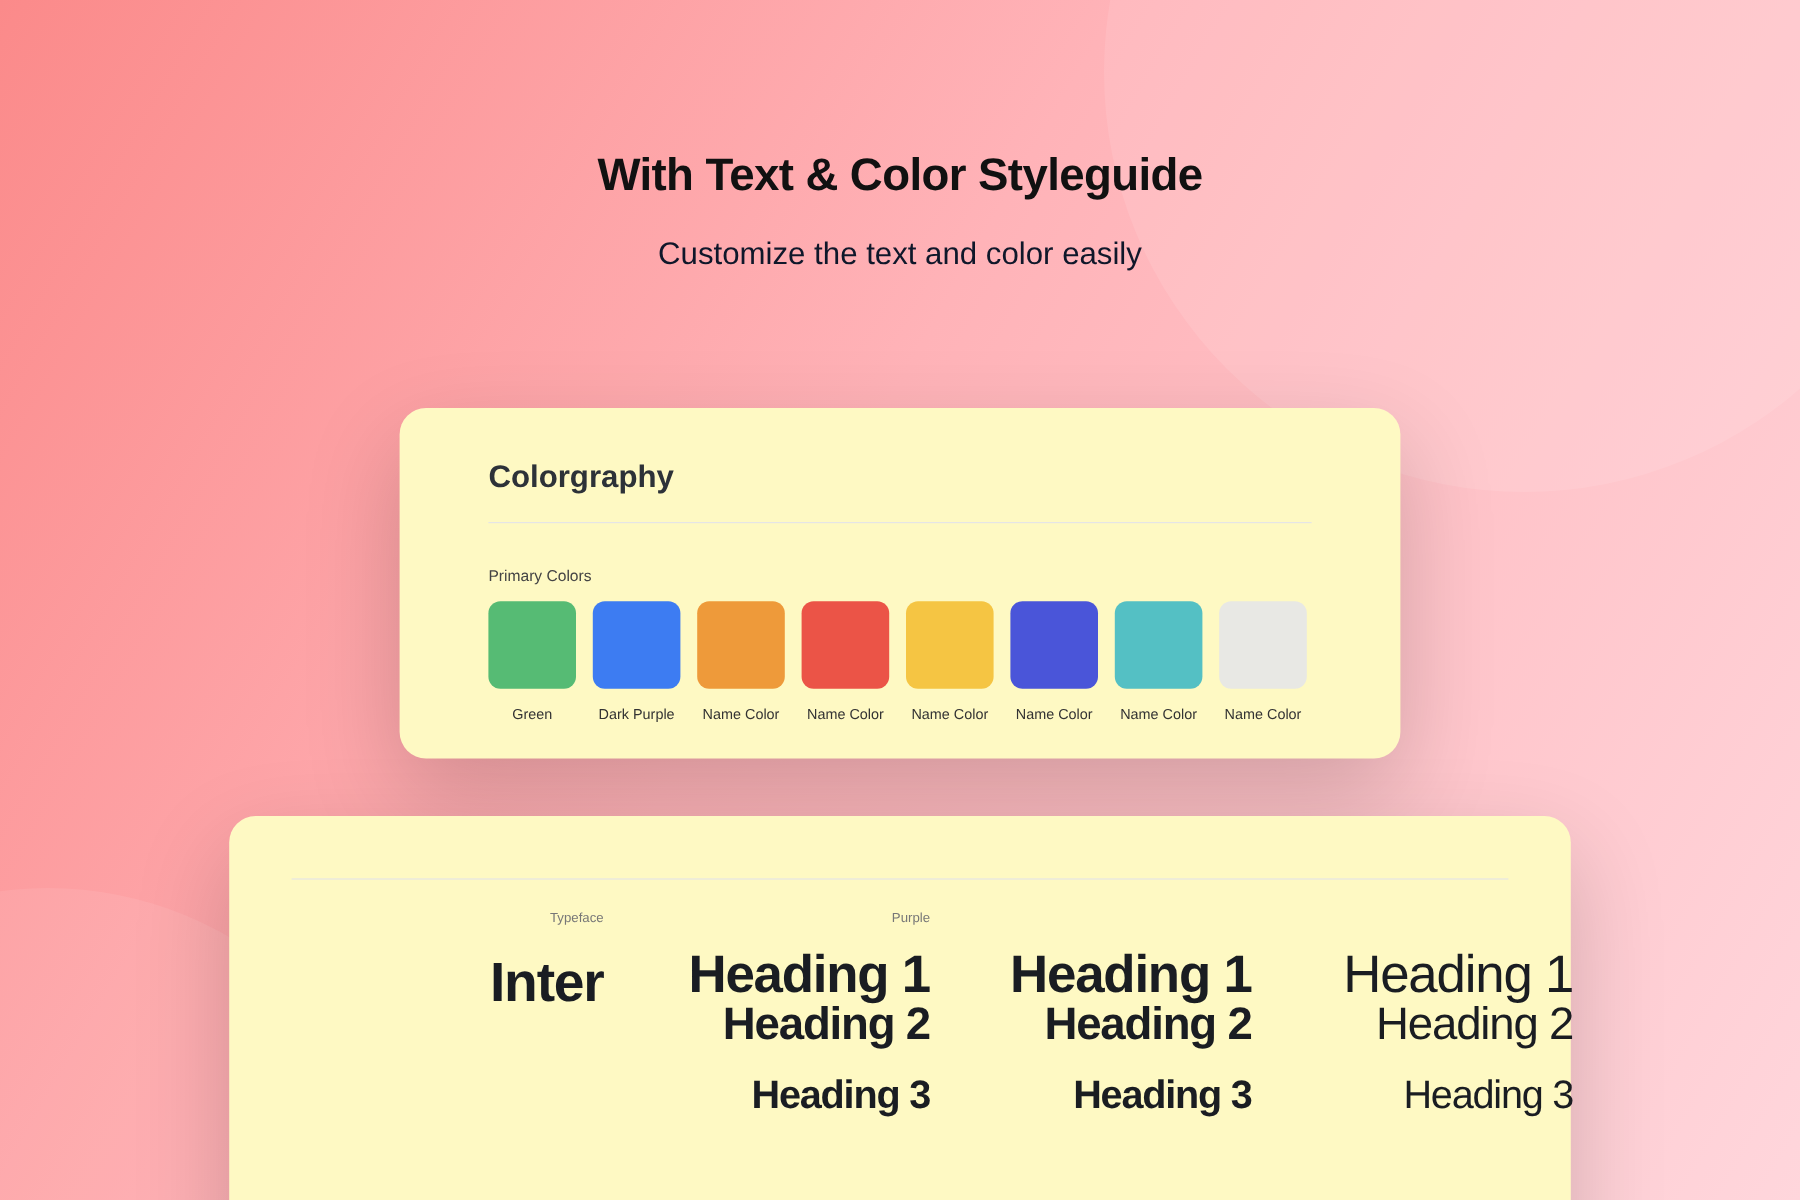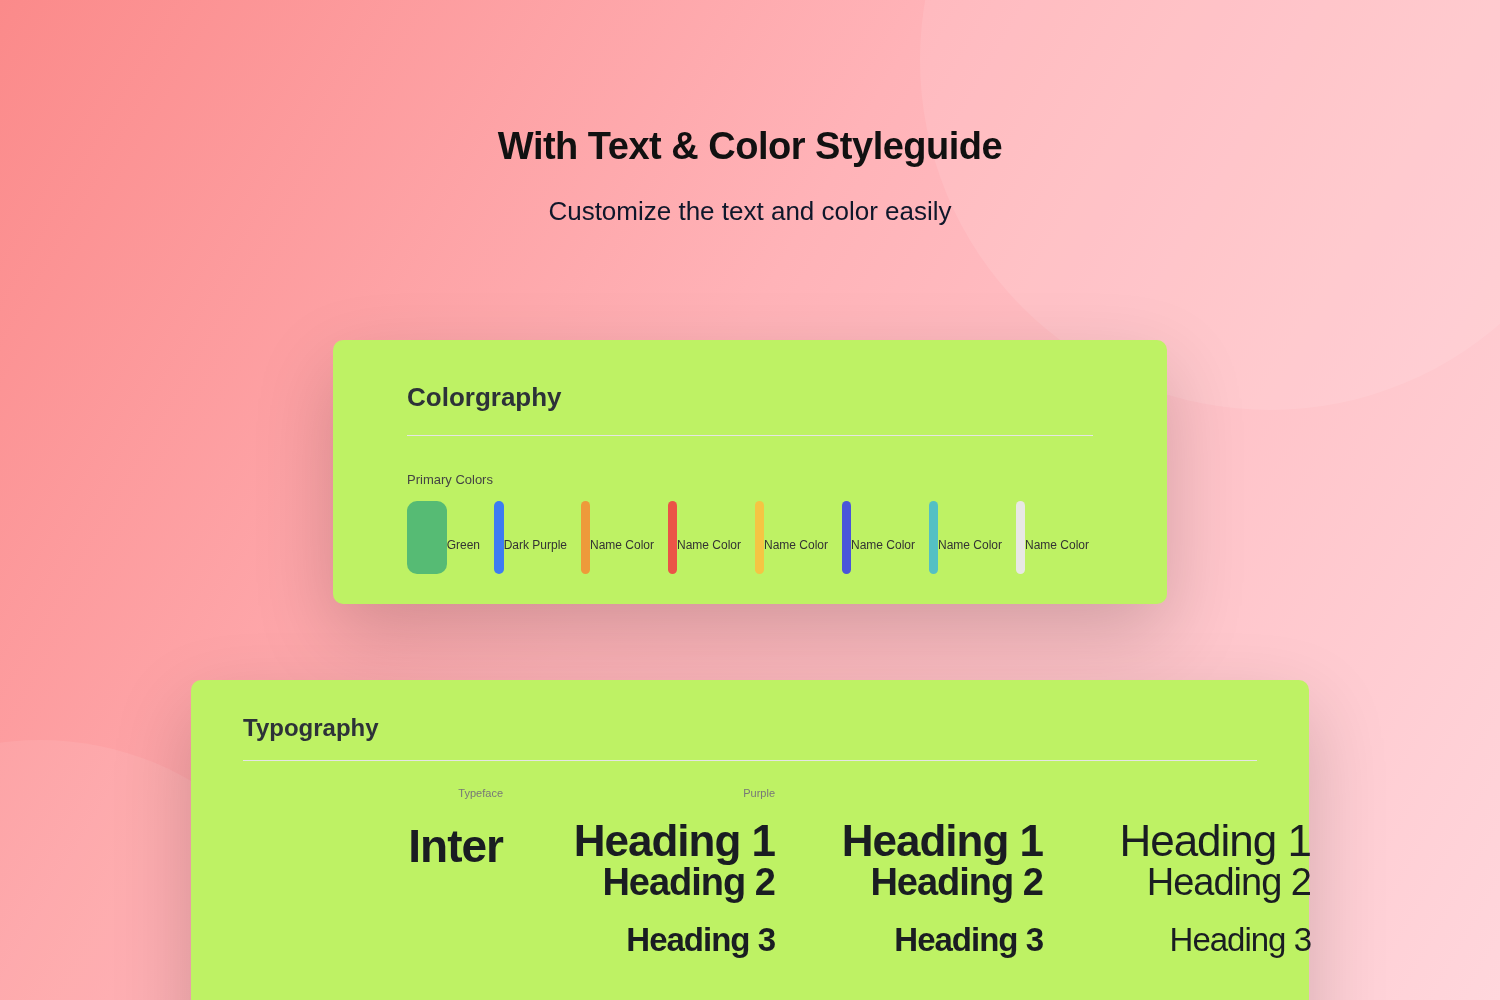--- a/index.html
+++ b/index.html
@@ -50,22 +50,22 @@
   }
   .hero p {
     margin-top: 28px;
     font-size: 26px;
     font-weight: 400;
     color: #0f172a;
   }
 
   .card {
     position: absolute;
-    background: #bef264;
-    border-radius: 10px;
+    background: #fef9c3;
+    border-radius: 22px;
     box-shadow: 0 30px 80px rgba(0,0,0,0.18);
     padding-bottom: 30px;
   }
 
   .card-color {
     width: 834px;
     left: 333px;
     top: 340px;
     padding-top: 42px;
     z-index: 1;
@@ -88,21 +88,21 @@
     font-size: 13px;
     color: #444;
     margin-bottom: 14px;
   }
   .swatch-row {
     display: flex;
     gap: 14px;
   }
   .swatch {
     display: flex;
-    flex-direction: row;
+    flex-direction: column;
     align-items: center;
     width: 73px;
   }
   .swatch .chip {
     width: 73px;
     height: 73px;
     border-radius: 10px;
   }
   .swatch .label {
     margin-top: 14px;
@@ -211,21 +211,20 @@
       <div class="swatch">
         <div class="chip" style="background:#e8e8e4"></div>
         <div class="label">Name Color</div>
       </div>
     </div>
   </div>
 </div>
 
 <div class="card card-typo">
   <div class="inner">
-    <h2>Typography</h2>
     <div class="divider"></div>
     <div class="typo-grid">
       <div class="typo-col">
         <div class="col-label">Typeface</div>
         <div class="typeface-name">Inter</div>
       </div>
       <div class="typo-col">
         <div class="col-label">Purple</div>
         <div class="heading-sample h1s w-bold">Heading 1</div>
         <div class="heading-sample h2s w-bold">Heading 2</div>

